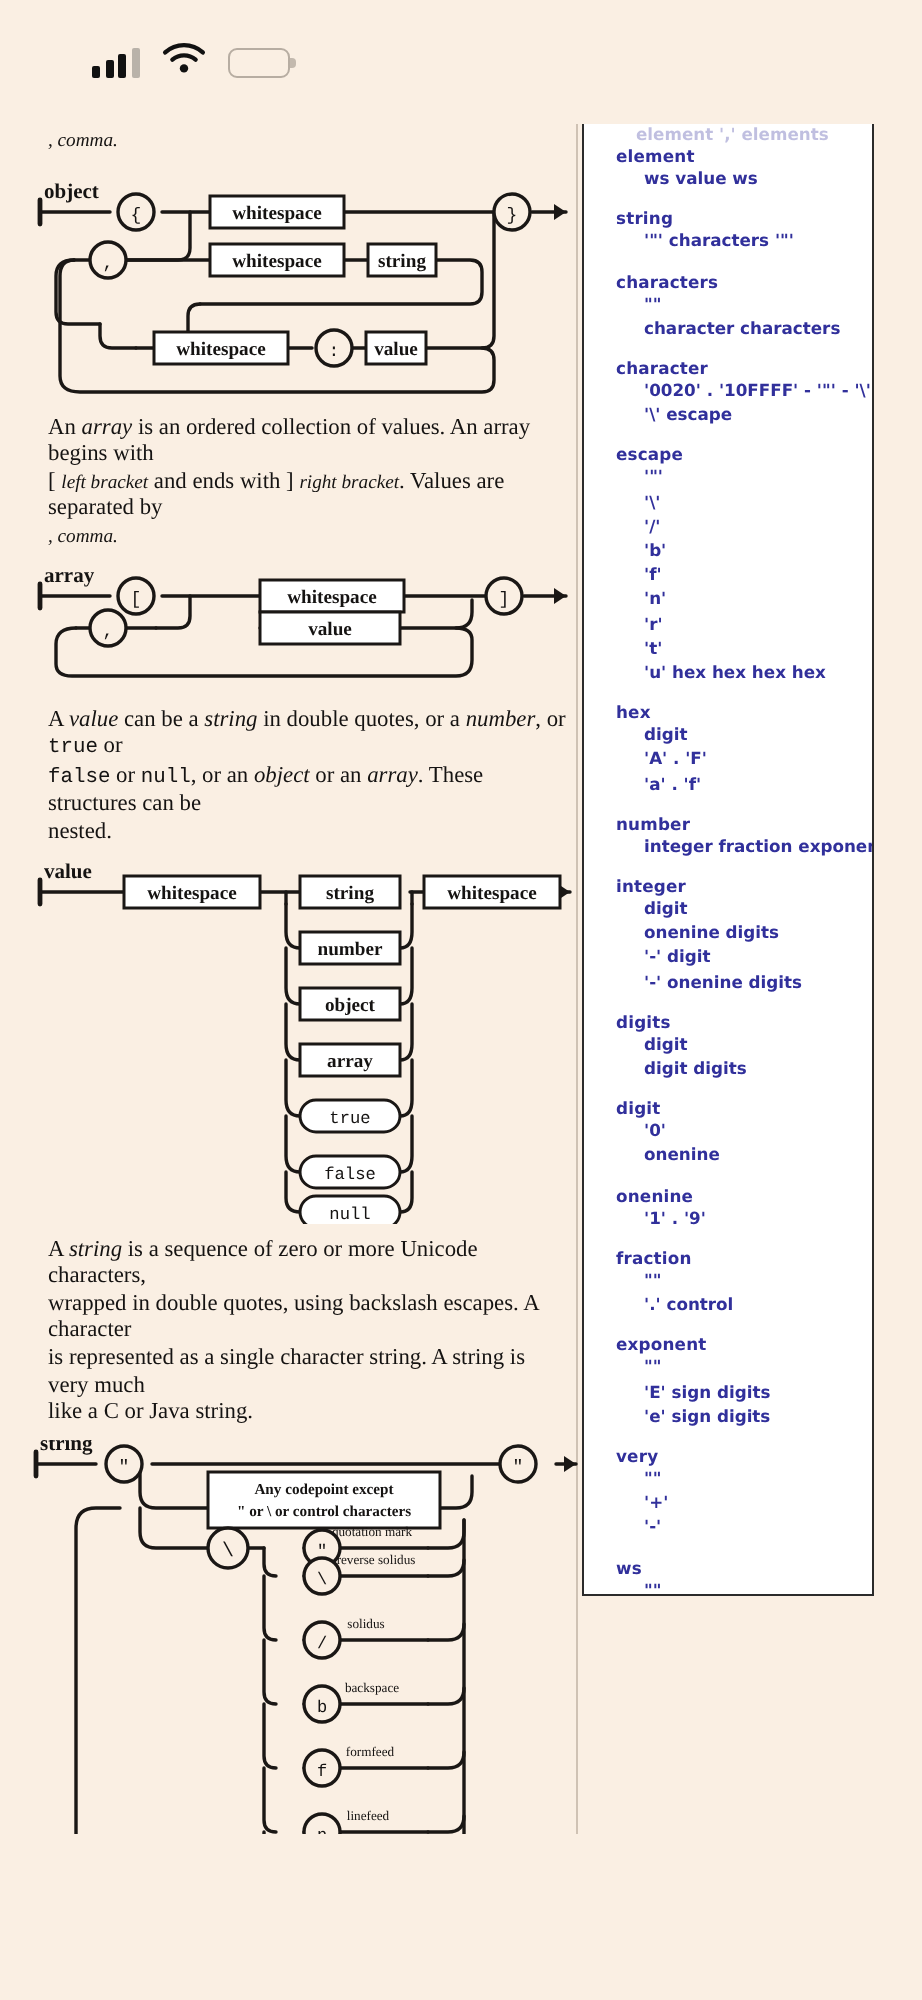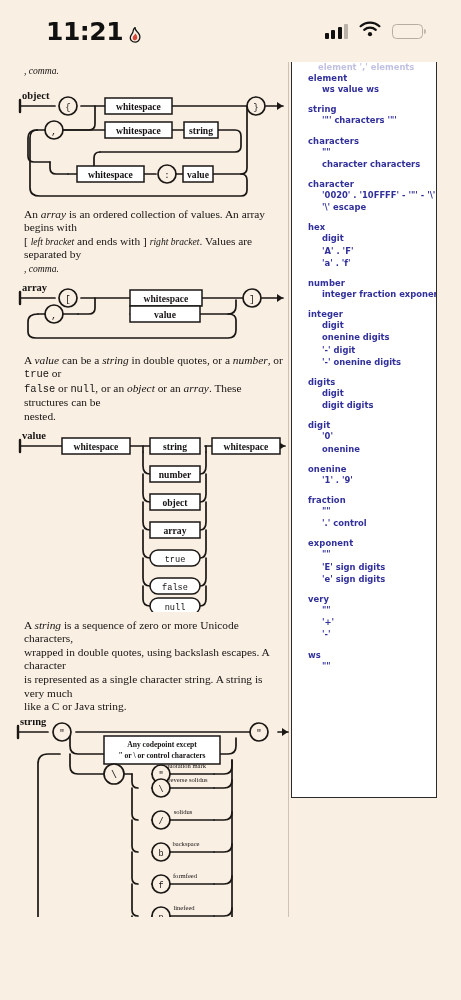--- a/index.html
+++ b/index.html
@@ -107,29 +107,20 @@
     position:absolute; bottom: 9px; left:50%; transform: translateX(-50%);
     width: 163px; height: 5.5px; background:#0d0d0d; border-radius: 3px;
   }
 </style>
 </head>
 <body>
 
 <div class="phone">
 
   <div class="statusbar">
-    <div class="sb-time">
-      <span>11:21</span>
-      <span class="sb-flame">
-        <svg width="14" height="18" viewBox="0 0 14 18">
-          <path d="M7 0.6 C7 4 9.8 4.6 11.2 7.4 C12.9 10.8 11 15.2 7.3 15.2 C3.6 15.2 1.6 12.4 2.6 9.2 C3.2 7.3 4.6 6.6 5 4.7 C5.2 3.6 5 2 7 0.6 Z" fill="none" stroke="#141414" stroke-width="1.3"></path>
-          <path d="M7.4 6.6 C8.6 8 9.3 9.2 9.3 10.6 C9.3 12.3 8.3 13.4 6.9 13.4 C5.6 13.4 4.7 12.4 4.7 11.1 C4.7 9.4 6.3 8.6 7.4 6.6 Z" fill="#d5483a"></path>
-        </svg>
-      </span>
-    </div>
     <div class="sb-right">
       <span class="bars">
         <i></i>
           <i></i>
           <i></i>
           <i></i>
       </span>
       <span>
         <svg width="22" height="16" viewBox="0 0 22 16">
           <path d="M1.6 5.2 A14 14 0 0 1 20.4 5.2" fill="none" stroke="#111" stroke-width="2.2" stroke-linecap="round"></path>
@@ -503,20 +494,32 @@
               <div class="g-name">characters</div>
               <div class="g-alt">""</div>
               <div class="g-alt">character characters</div>
             </div>
             <div class="g-rule">
               <div class="g-name">character</div>
               <div class="g-alt">'0020' . '10FFFF' - '"' - '\'</div>
               <div class="g-alt">'\' escape</div>
             </div>
             <div class="g-rule">
+              <div class="g-name">escape</div>
+              <div class="g-alt">'"'</div>
+              <div class="g-alt">'\'</div>
+              <div class="g-alt">'/'</div>
+              <div class="g-alt">'b'</div>
+              <div class="g-alt">'f'</div>
+              <div class="g-alt">'n'</div>
+              <div class="g-alt">'r'</div>
+              <div class="g-alt">'t'</div>
+              <div class="g-alt">'u' hex hex hex hex</div>
+            </div>
+            <div class="g-rule">
               <div class="g-name">hex</div>
               <div class="g-alt">digit</div>
               <div class="g-alt">'A' . 'F'</div>
               <div class="g-alt">'a' . 'f'</div>
             </div>
             <div class="g-rule">
               <div class="g-name">number</div>
               <div class="g-alt">integer fraction exponent</div>
             </div>
             <div class="g-rule">

